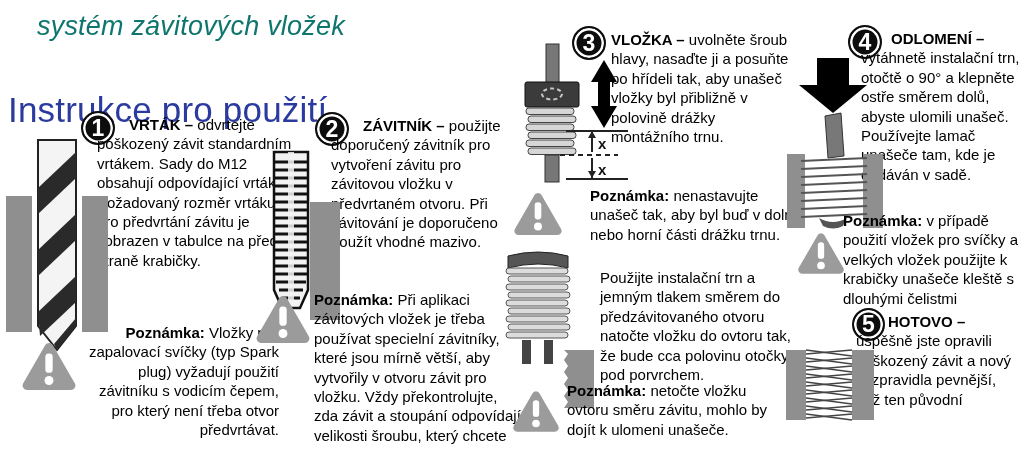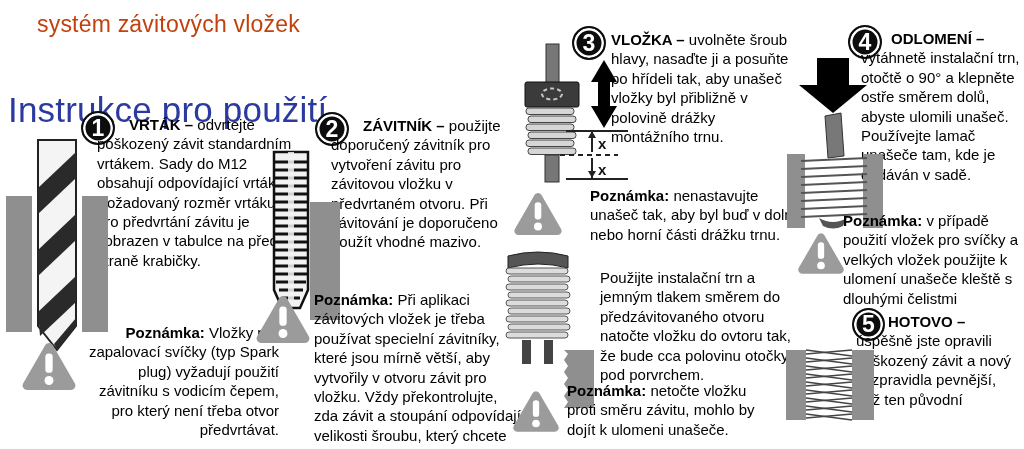--- a/index.html
+++ b/index.html
@@ -1,21 +1,21 @@
 <!DOCTYPE html>
 <html><head>
 <meta charset="utf-8">
 <style>
   html,body{margin:0;padding:0;background:#fff;}
   #canvas{
     position:relative;width:1024px;height:449px;background:#ffffff;overflow:hidden;
     font-family:"Liberation Sans",sans-serif;color:#111;
   }
   .abs{position:absolute;}
-  .kicker{font-size:23px;color:#c2410c;letter-spacing:.2px;}
+  .kicker{font-size:27px;color:#0f766e;letter-spacing:.2px;font-style:italic;}
   .doc-title{font-size:35px;color:#2b3a9e;letter-spacing:.2px;}
   .badge{
     width:34px;height:34px;border-radius:50%;background:#0d0d0d;color:#fff;
     display:flex;align-items:center;justify-content:center;
     font-size:23px;font-weight:700;box-shadow:inset 0 0 0 2.5px #fff,inset 0 0 0 20px #0d0d0d;
     border:2px solid #0d0d0d;box-sizing:border-box;
   }
   .badge span{position:relative;z-index:2;}
   .para{font-size:15px;line-height:19.4px;color:#000;}
   .step-title{font-weight:700;}
@@ -175,21 +175,21 @@
     <span>Použijte instalační trn a jemným tlakem směrem do předzávitovaného otvoru natočte vložku do ovtoru tak, že bude cca polovinu otočky pod porvrchem.</span>
   </div>
 
   <svg class="abs" style="left:511px;top:388px;" width="50" height="46" viewBox="0 0 60 53">
     <path d="M26.3,4.6 a4.6,4.6 0 0 1 7.4,0 L56.5,44 a4.8,4.8 0 0 1 -4.2,7.4 H7.7 A4.8,4.8 0 0 1 3.5,44 Z" fill="#9b9b9b"></path>
     <rect x="26.2" y="13.5" width="7.6" height="20" rx="3.5" fill="#fff"></rect>
     <circle cx="30" cy="41.5" r="4.6" fill="#fff"></circle>
   </svg>
   <div class="abs para" style="left:567px;top:381px;width:205px;">
     <span class="note-label">Poznámka:</span>
-    <span>netočte vložku proti směru závitu, mohlo by dojít k ulomeni unašeče.</span>
+    <span>netočte vložku ovtoru směru závitu, mohlo by dojít k ulomeni unašeče.</span>
   </div>
 
   <div class="abs badge" style="left:848px;top:25px;">
       <span>4</span>
     </div>
   <div class="abs para" style="left:861px;top:29px;width:162px;text-indent:30px;">
     <span class="step-title">ODLOMENÍ –</span>
     <span>vytáhnetě instalační trn, otočtě o 90° a klepněte ostře směrem dolů, abyste ulomili unašeč. Používejte lamač unašeče tam, kde je dodáván v sadě.</span>
   </div>
 
@@ -214,21 +214,21 @@
     <path d="M32,160 q14,8 28,0 l-4,8 q-10,5 -20,0 Z" fill="#555"></path>
   </svg>
 
   <svg class="abs" style="left:796px;top:230px;" width="50" height="46" viewBox="0 0 60 53">
     <path d="M26.3,4.6 a4.6,4.6 0 0 1 7.4,0 L56.5,44 a4.8,4.8 0 0 1 -4.2,7.4 H7.7 A4.8,4.8 0 0 1 3.5,44 Z" fill="#9b9b9b"></path>
     <rect x="26.2" y="13.5" width="7.6" height="20" rx="3.5" fill="#fff"></rect>
     <circle cx="30" cy="41.5" r="4.6" fill="#fff"></circle>
   </svg>
   <div class="abs para" style="left:843px;top:211px;width:181px;">
     <span class="note-label">Poznámka:</span>
-    <span>v případě použití vložek pro svíčky a velkých vložek použijte k ulomení unašeče kleště s dlouhými čelistmi</span>
+    <span>v případě použití vložek pro svíčky a velkých vložek použijte k krabičky unašeče kleště s dlouhými čelistmi</span>
   </div>
 
   <div class="abs badge" style="left:852px;top:308px;width:33px;height:33px;">
       <span>5</span>
     </div>
   <div class="abs para" style="left:856px;top:312px;width:168px;text-indent:32px;">
     <span class="step-title">HOTOVO –</span>
     <span>úspěšně jste opravili poškozený závit a nový je zpravidla pevnější, než ten původní</span>
   </div>
 

